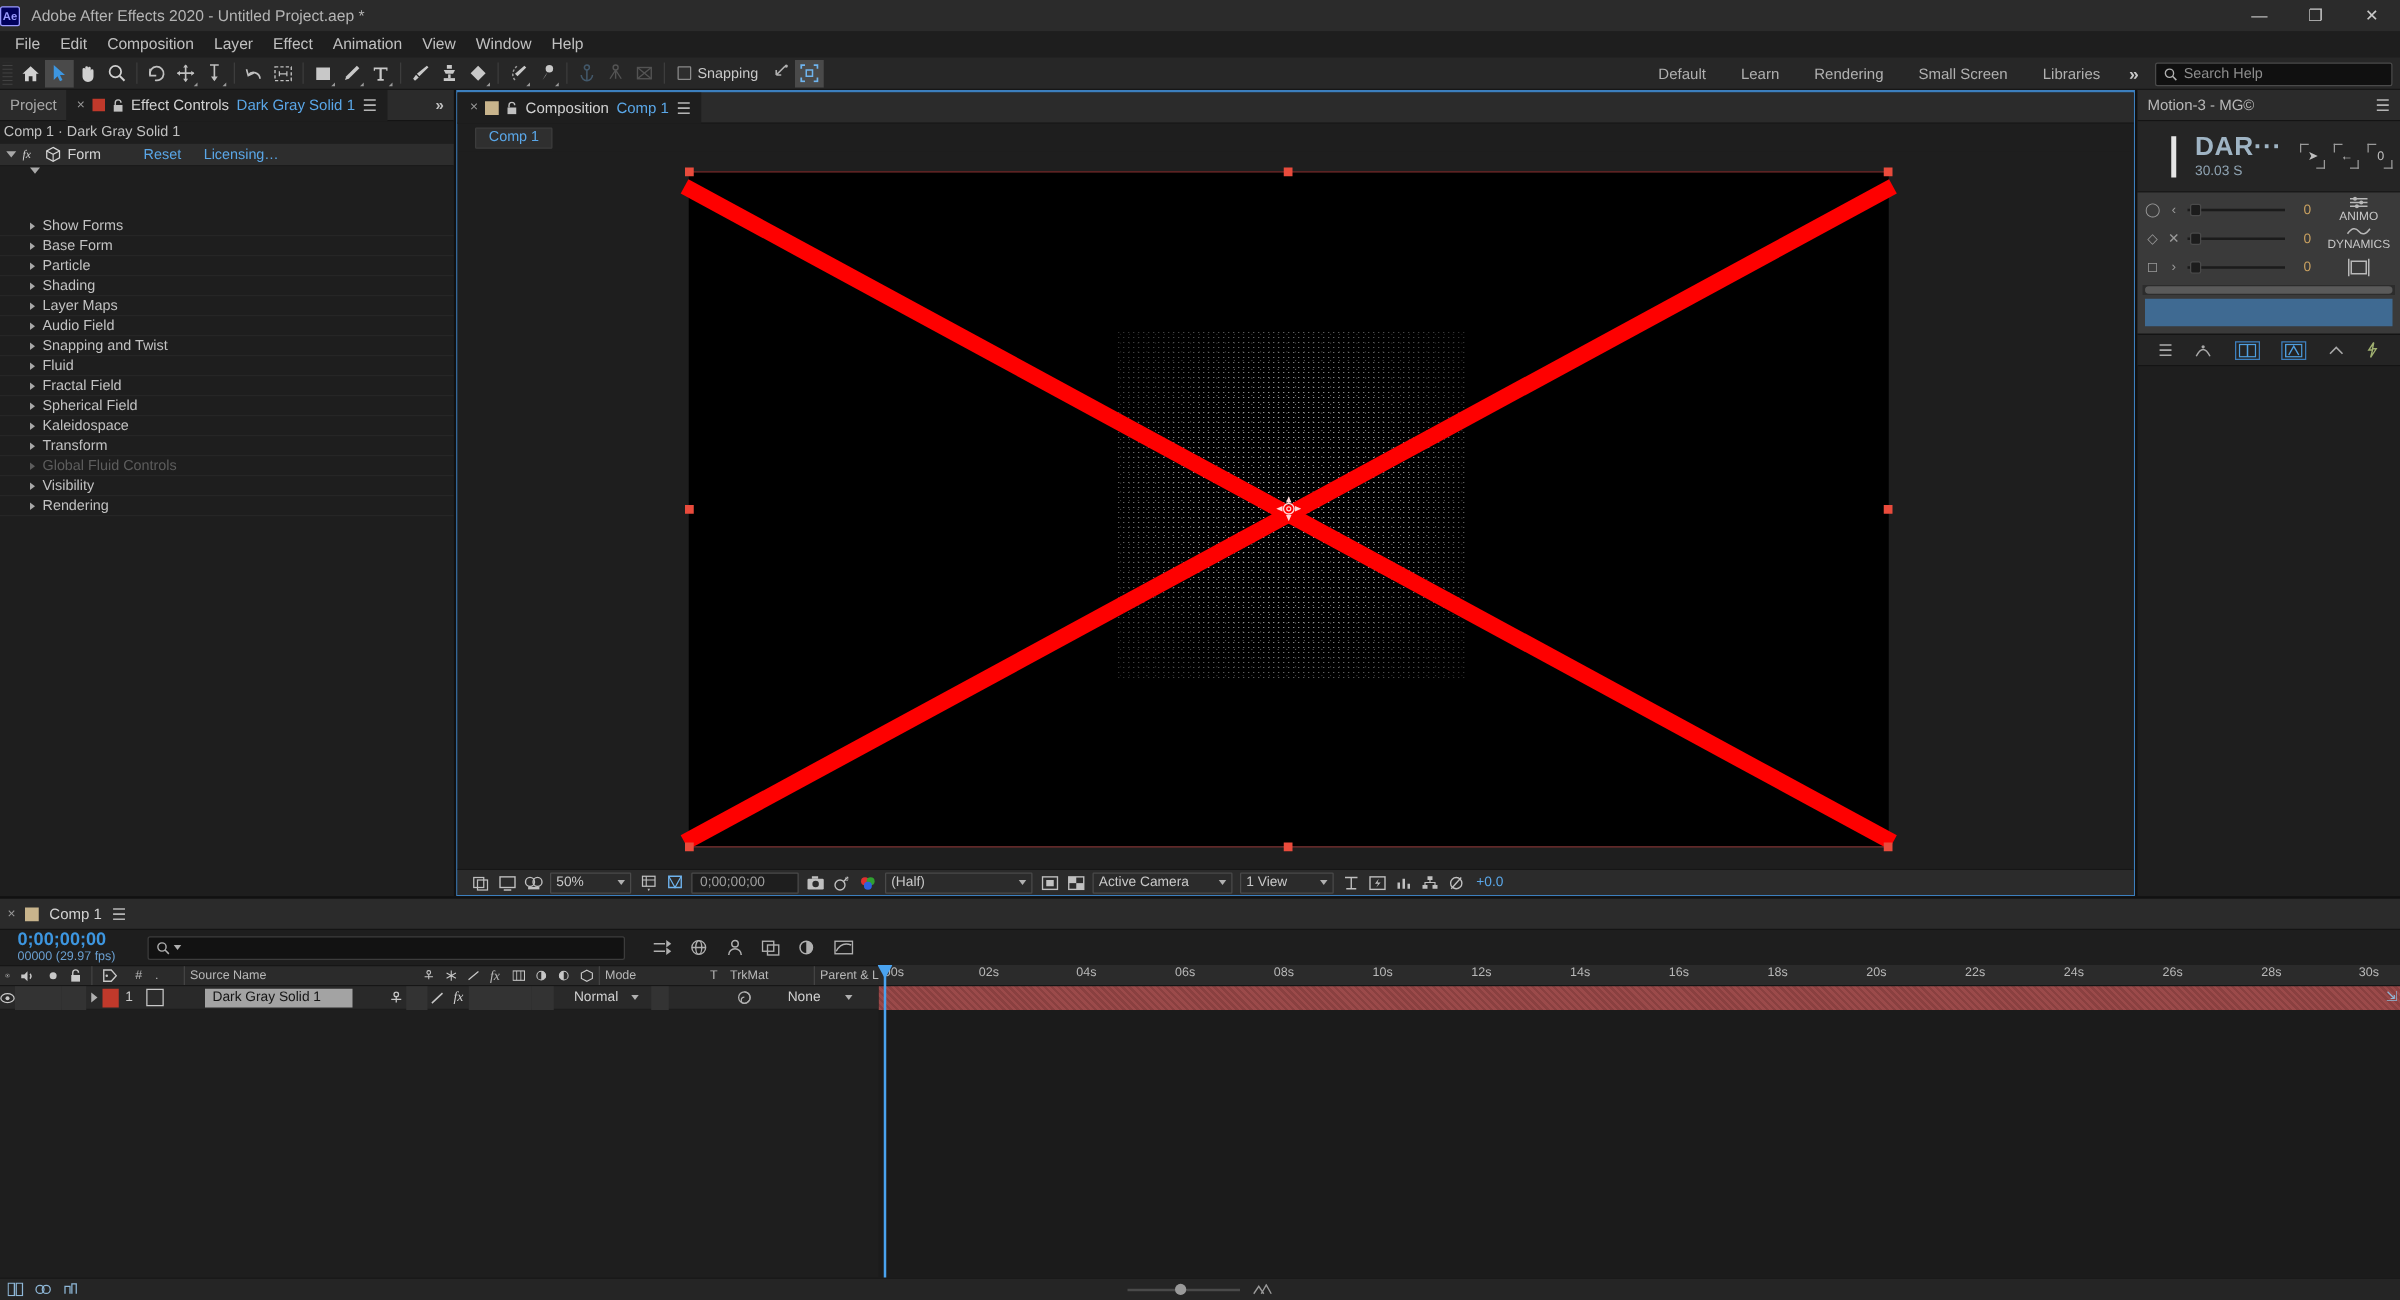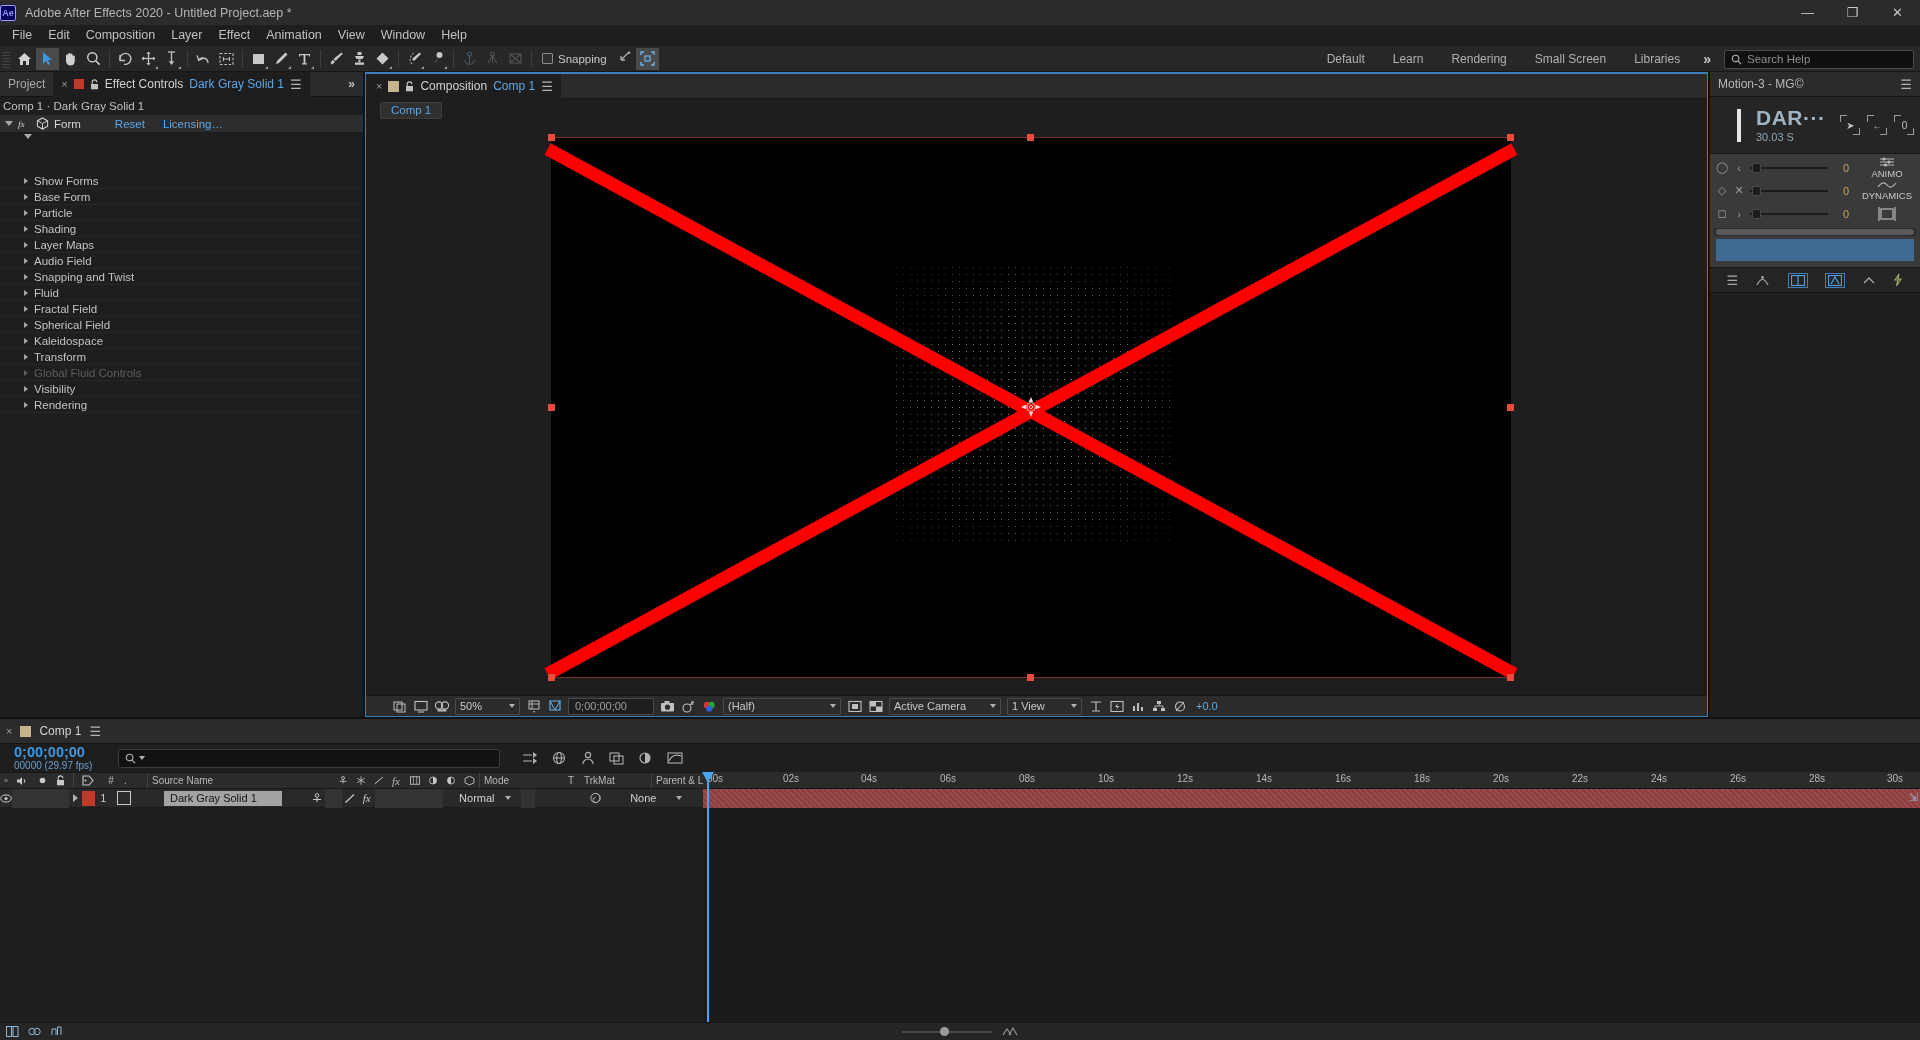--- a/index.html
+++ b/index.html
@@ -119,21 +119,21 @@
   .comp-viewport { flex: 1 1 auto; position: relative; background: #1e1e1e; overflow: hidden; }
   .canvas-stage { position: absolute; background: #000; }
   .sel-handle { position: absolute; width: 7px; height: 7px; background: #e94b3c; }
   .bar-top, .bar-bot { position: absolute; height: 1px; background: #7a2e2e; }
   .xline { position: absolute; background: #fe0000; transform-origin: center; }
   .particle-grid { position: absolute; }
   .anchor { position: absolute; width: 24px; height: 24px; }
 
   .comp-toolbar {
     height: 21px; background: #2b2b2b; display: flex; align-items: center; gap: 0px;
-    border-top: 1px solid #161616; padding-left: 23px; font-size: 11px; color: #c2c2c2;
+    border-top: 1px solid #161616; padding-left: 8px; font-size: 11px; color: #c2c2c2;
   }
   .ct-icon { width: 21px; height: 19px; display: flex; align-items: center; justify-content: center; color: #c2c2c2; }
   .ct-select {
     height: 17px; background: #2b2b2b; border: 1px solid #4a4a4a; display: flex; align-items: center;
     padding: 0 4px; gap: 6px; font-size: 11px; color: #c8c8c8; margin: 0 3px; border-radius: 1px;
   }
   .ct-field {
     height: 17px; background: #1e1e1e; border: 1px solid #4a4a4a; display: flex; align-items: center;
     padding: 0 6px; font-size: 11px; color: #9e9e9e; margin: 0 3px; border-radius: 1px;
   }

